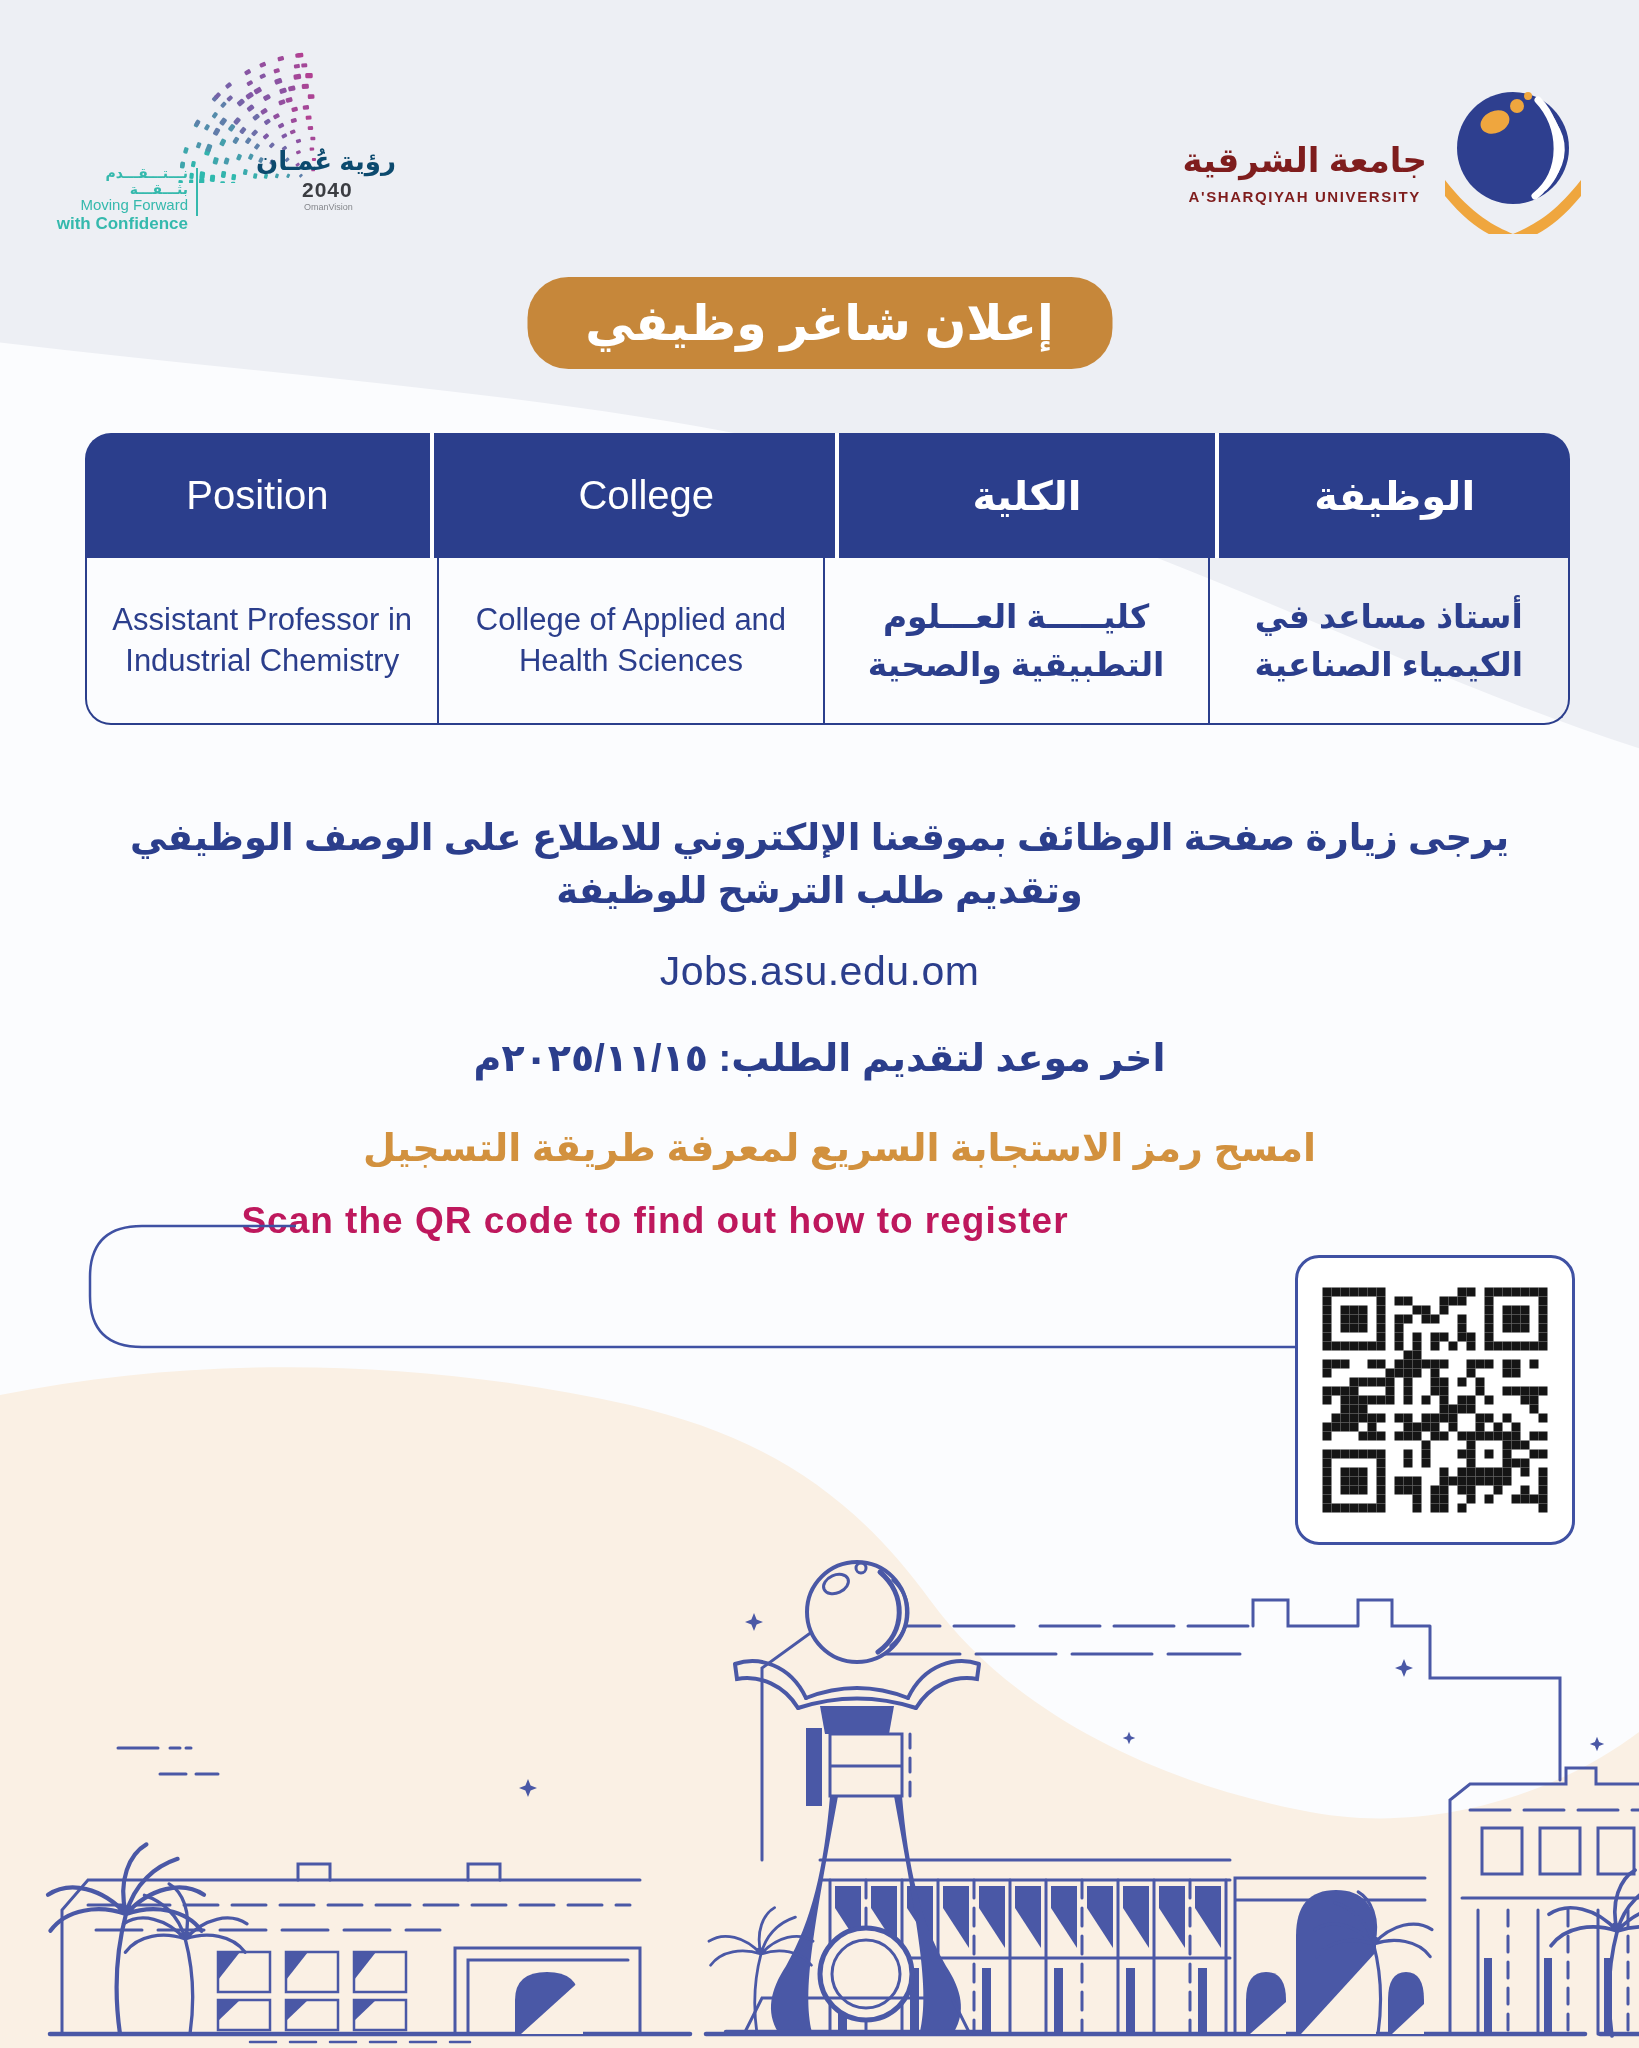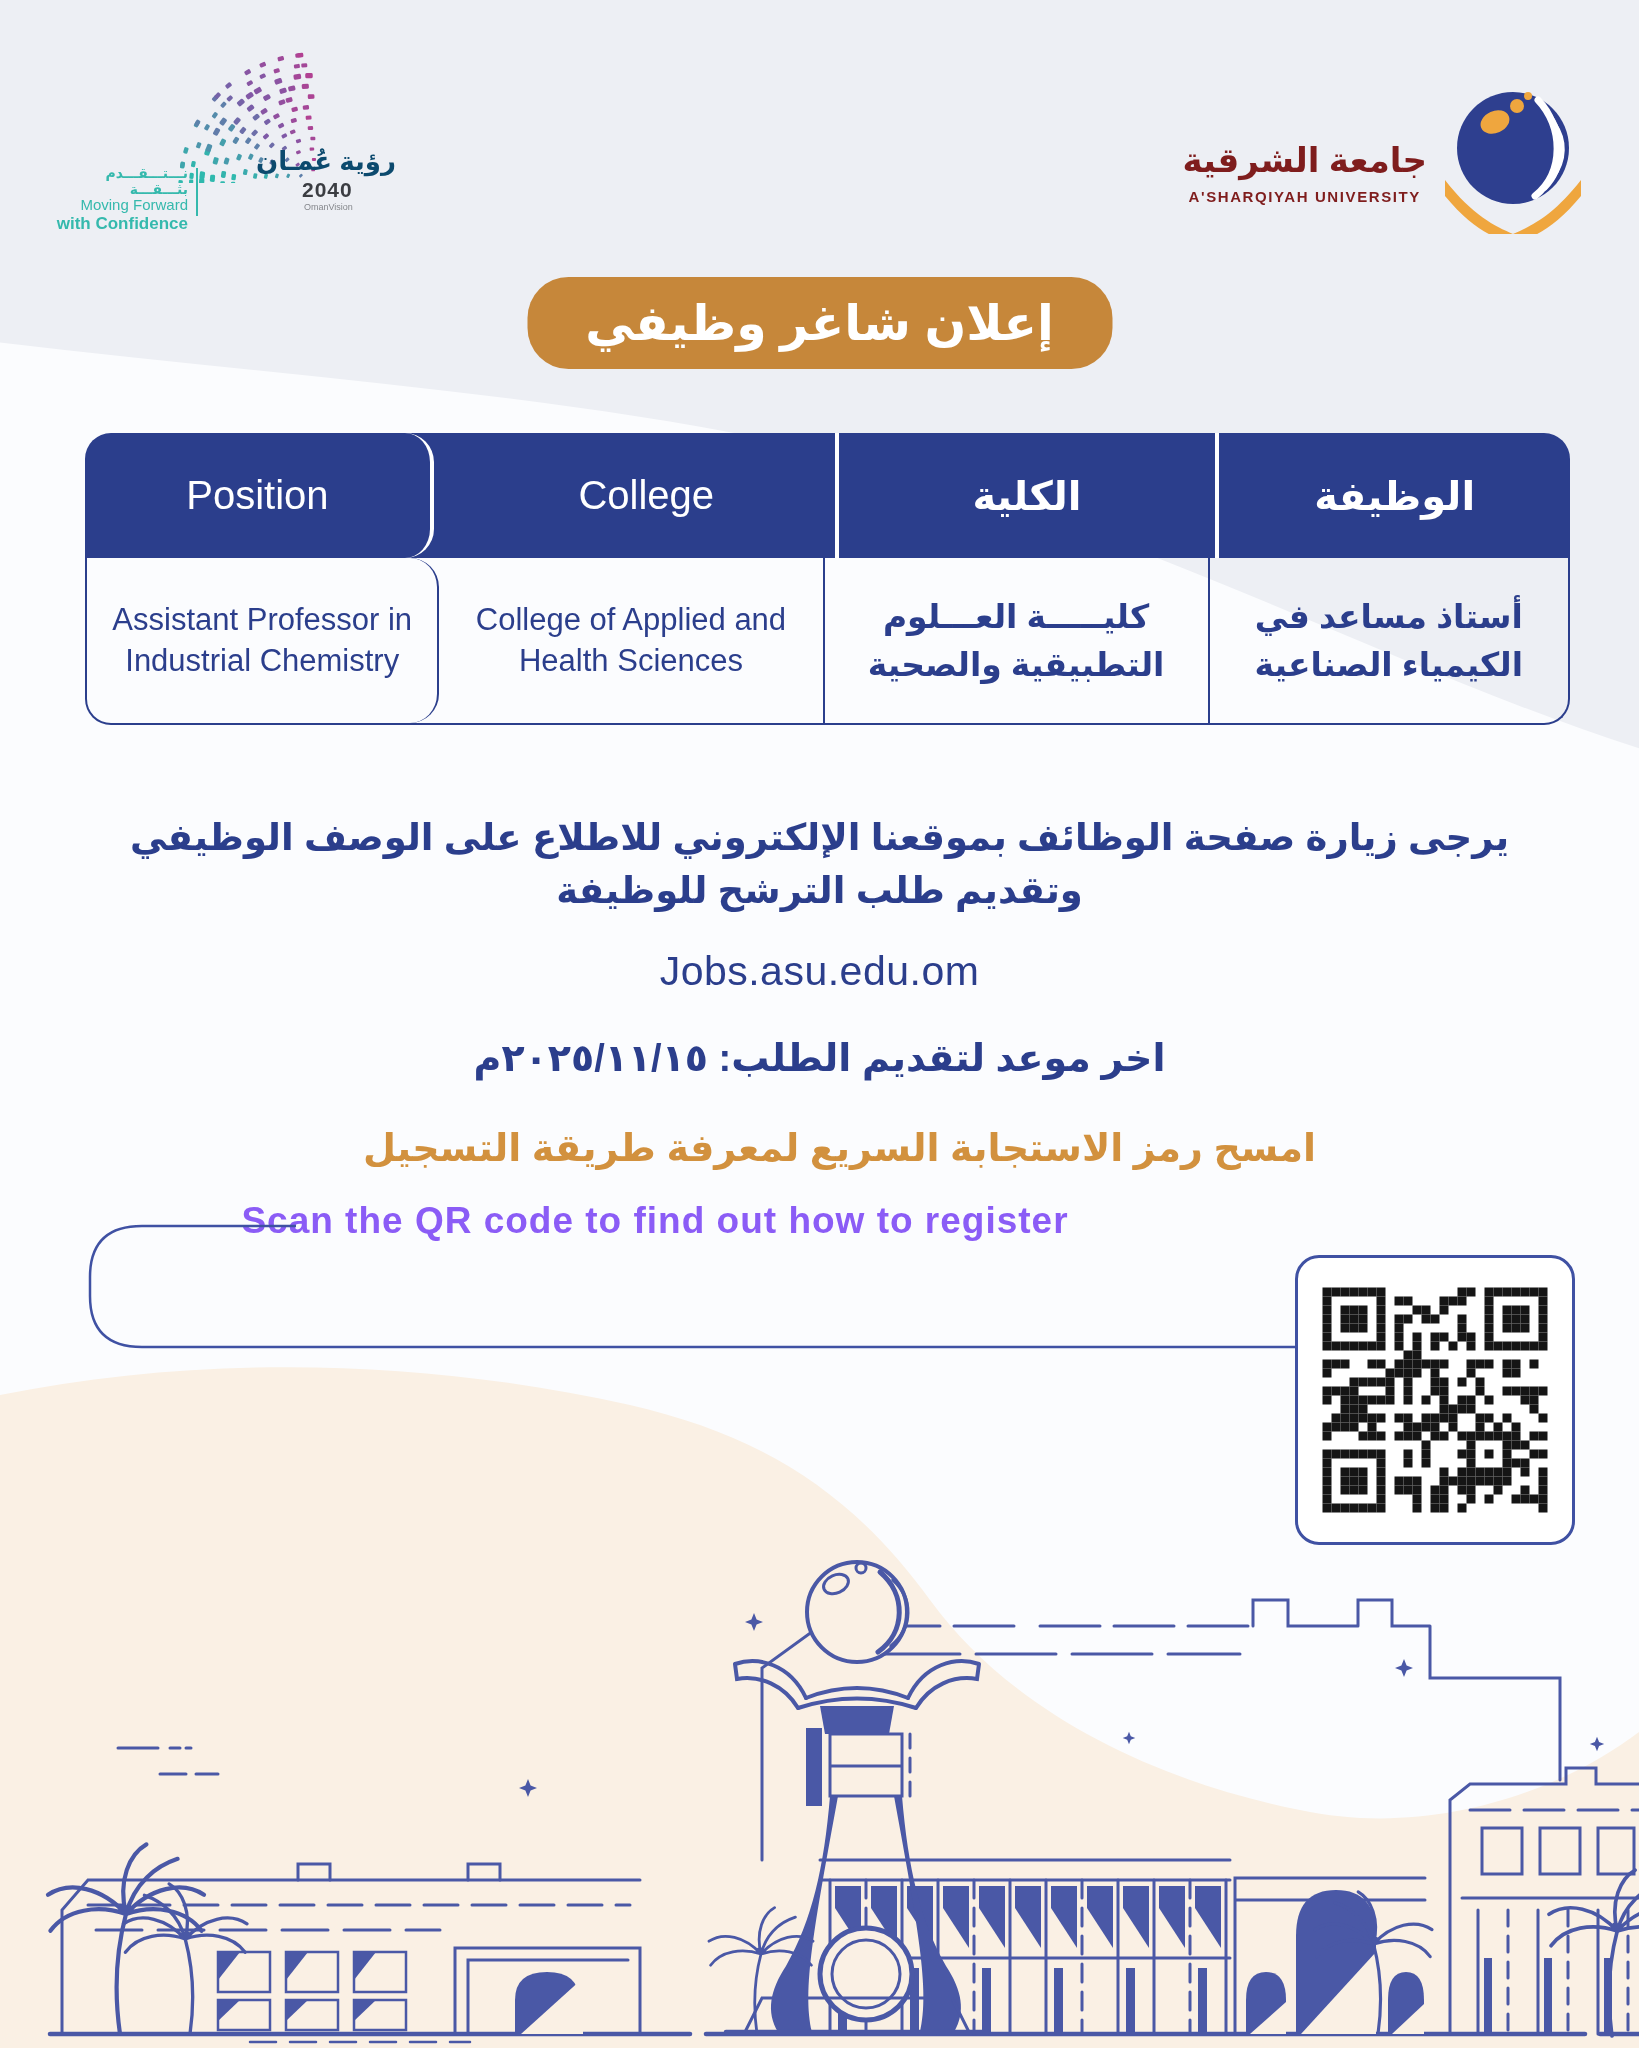--- a/index.html
+++ b/index.html
@@ -37,29 +37,29 @@
   .thead .cell{display:flex;align-items:center;justify-content:center;color:#fff;border-right:4px solid #fff;}
   .thead .cell:last-child{border-right:none;}
   .thead .en{font-size:40px;}
   .thead .ar{font-size:40px;font-weight:bold;direction:rtl;}
   .tbody{display:flex;height:165px;border:2.5px solid #2b3e8c;border-top:none;border-radius:0 0 26px 26px;}
   .tbody .cell{display:flex;align-items:center;justify-content:center;text-align:center;color:#2b3e8c;
     border-right:2.5px solid #2b3e8c;padding:6px 18px;box-sizing:border-box;}
   .tbody .cell:last-child{border-right:none;}
   .tbody .en{font-size:31px;line-height:1.3;}
   .tbody .ar{font-size:33px;font-weight:bold;line-height:1.45;direction:rtl;}
-  .w1{width:23.8%;border-radius:29px;} .w2{width:26%;padding-left:24px;} .w3{width:26%;} .w4{width:24.2%;}
+  .w1{width:23.8%;} .w2{width:26%;padding-left:24px;} .w3{width:26%;} .w4{width:24.2%;}
 
   
   .instruction{left:0;right:0;top:812px;text-align:center;font-size:37px;font-weight:bold;color:#2b3e8c;
     direction:rtl;padding:0 95px;line-height:1.42;}
   .website{left:0;right:0;top:948px;text-align:center;font-size:41px;color:#2b3e8c;letter-spacing:0.5px;}
   .deadline{left:0;right:0;top:1036px;text-align:center;font-size:38px;font-weight:bold;color:#2b3e8c;direction:rtl;}
   .qr-ar{left:0;right:0;top:1126px;text-align:center;font-size:38px;font-weight:bold;color:#d2913e;direction:rtl;padding-left:40px;}
-  .qr-en{left:0;top:1200px;width:1310px;text-align:center;font-size:37px;font-weight:bold;color:#8b5cf6;letter-spacing:1px;}
+  .qr-en{left:0;top:1200px;width:1310px;text-align:center;font-size:37px;font-weight:bold;color:#be185d;letter-spacing:1px;}
 
   
   .qr-box{left:1295px;top:1255px;width:280px;height:290px;background:#fff;border:3px solid #3f51a3;
     border-radius:24px;display:flex;align-items:center;justify-content:center;box-sizing:border-box;}
 </style>
 </head>
 <body>
 
 <div class="poster">
 

